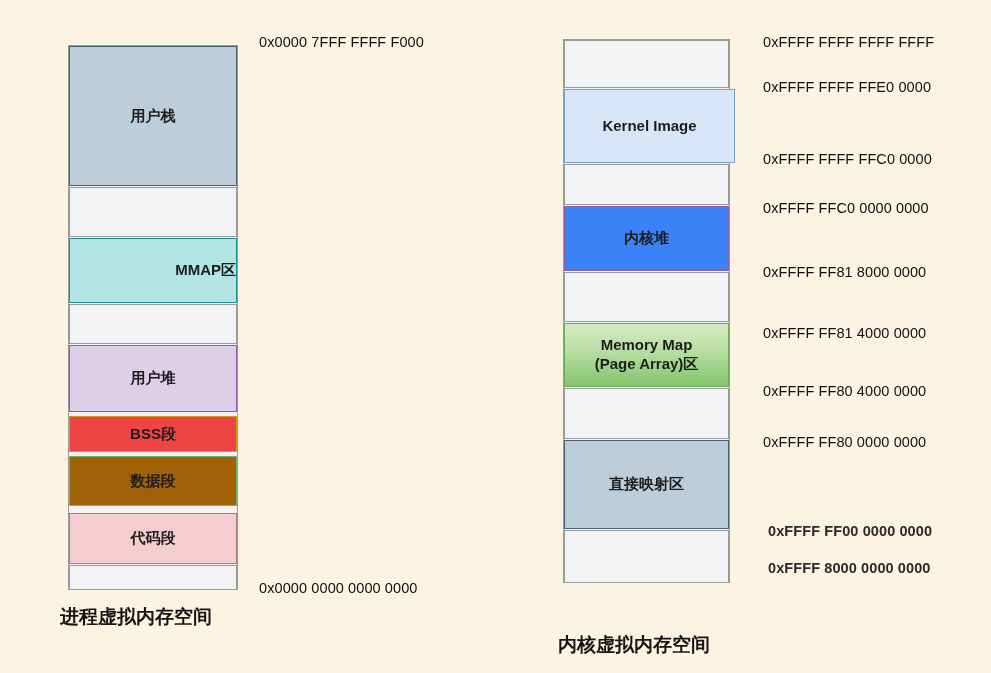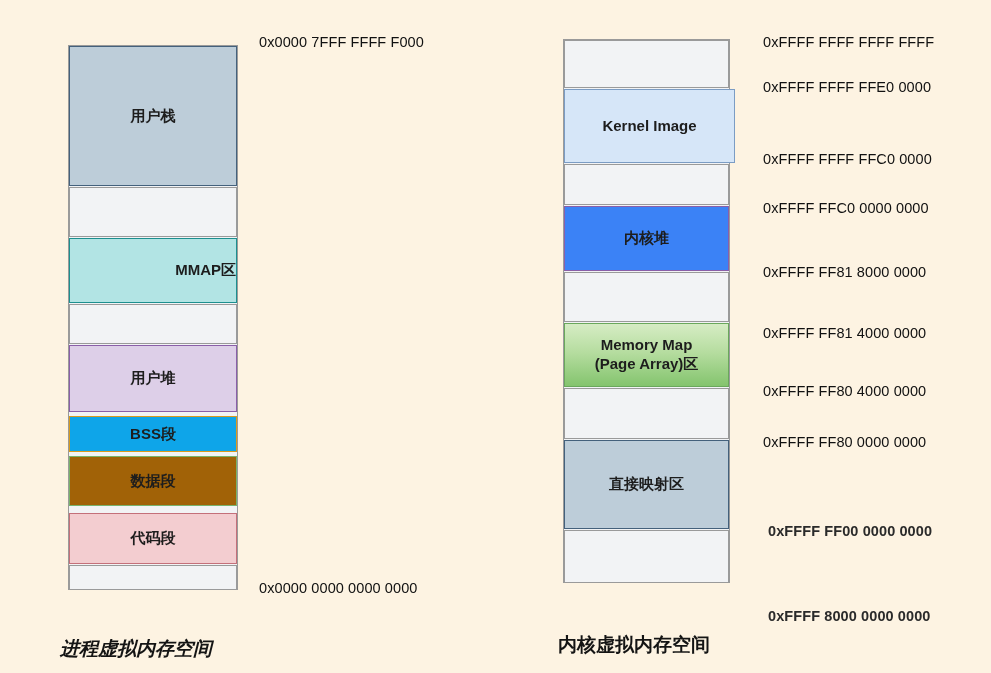--- a/index.html
+++ b/index.html
@@ -76,21 +76,21 @@
     font-weight: bold;
   }
   
   .caption {
     position: absolute;
     font-size: 19px;
     font-weight: bold;
     color: #141414;
     white-space: nowrap;
   }
-  #process-caption { left: 60px; top: 636px; font-style: italic; }
+  #process-caption { left: 60px; top: 604px; }
   #kernel-caption  { left: 558px; top: 632px; }
 </style>
 </head>
 <body style="background: rgb(253, 243, 226);">
 
 <div class="diagram-root">
 
   <div class="col" id="process-column">
     <div class="col-frame"></div>
     <div id="process-regions">
@@ -98,21 +98,21 @@
           <span class="region-label">用户栈</span>
         </div>
         <div class="region" style="left: 69px; top: 187px; width: 168px; height: 50px; border: 1px solid rgb(154, 154, 154); background: rgb(242, 243, 245);"></div>
         <div class="region" style="left: 69px; top: 238px; width: 168px; height: 65px; border: 1px solid rgb(29, 143, 143); background: rgb(178, 228, 228); justify-content: flex-end;">
           <span class="region-label">MMAP区</span>
         </div>
         <div class="region" style="left: 69px; top: 304px; width: 168px; height: 40px; border: 1px solid rgb(154, 154, 154); background: rgb(242, 243, 245);"></div>
         <div class="region" style="left: 69px; top: 345px; width: 168px; height: 67px; border: 1px solid rgb(138, 95, 168); background: rgb(221, 207, 232);">
           <span class="region-label">用户堆</span>
         </div>
-        <div class="region" style="left: 69px; top: 416px; width: 168px; height: 36px; border: 1px solid rgb(217, 155, 30); background: #0ea5e9;">
+        <div class="region" style="left: 69px; top: 416px; width: 168px; height: 36px; border: 1px solid rgb(217, 155, 30); background: #ef4444;">
           <span class="region-label">BSS段</span>
         </div>
         <div class="region" style="left: 69px; top: 456px; width: 168px; height: 50px; border: 1px solid rgb(121, 178, 107); background: #a16207;">
           <span class="region-label">数据段</span>
         </div>
         <div class="region" style="left: 69px; top: 513px; width: 168px; height: 51px; border: 1px solid rgb(196, 112, 122); background: rgb(243, 205, 208);">
           <span class="region-label">代码段</span>
         </div>
         <div class="region" style="left: 69px; top: 565px; width: 168px; height: 25px; border: 1px solid rgb(154, 154, 154); background: rgb(242, 243, 245);"></div>
       </div>
@@ -148,18 +148,18 @@
     <div id="kernel-addresses">
         <div class="addr" style="left: 763px; top: 34px;">0xFFFF FFFF FFFF FFFF</div>
         <div class="addr" style="left: 763px; top: 79px;">0xFFFF FFFF FFE0 0000</div>
         <div class="addr" style="left: 763px; top: 151px;">0xFFFF FFFF FFC0 0000</div>
         <div class="addr" style="left: 763px; top: 200px;">0xFFFF FFC0 0000 0000</div>
         <div class="addr" style="left: 763px; top: 264px;">0xFFFF FF81 8000 0000</div>
         <div class="addr" style="left: 763px; top: 325px;">0xFFFF FF81 4000 0000</div>
         <div class="addr" style="left: 763px; top: 383px;">0xFFFF FF80 4000 0000</div>
         <div class="addr" style="left: 763px; top: 434px;">0xFFFF FF80 0000 0000</div>
         <div class="addr faint" style="left: 768px; top: 523px;">0xFFFF FF00 0000 0000</div>
-        <div class="addr faint" style="left: 768px; top: 608px;">0xFFFF 8000 0000 0000</div>
+        <div class="addr faint" style="left: 768px; top: 560px;">0xFFFF 8000 0000 0000</div>
       </div>
     <div class="caption" id="kernel-caption">内核虚拟内存空间</div>
   </div>
 
 </div>
 
 </body></html>

